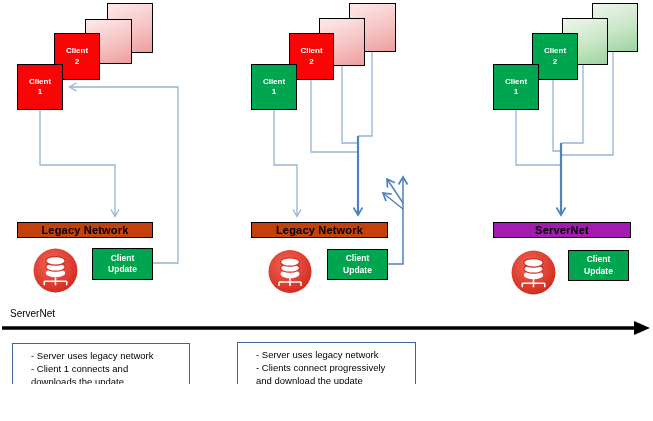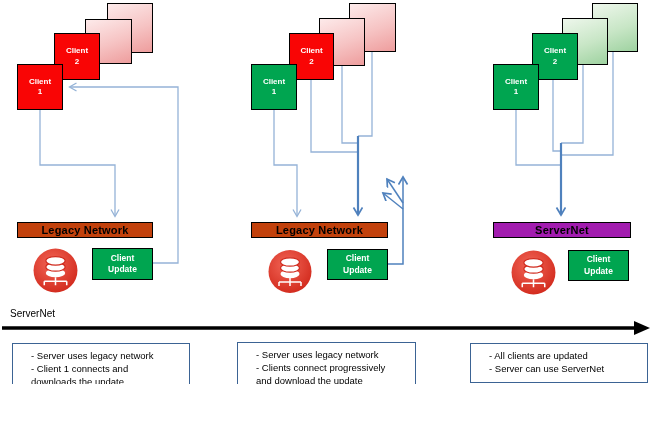--- a/index.html
+++ b/index.html
@@ -148,18 +148,16 @@
         </defs>
       <circle cx="24" cy="24" r="21.5" fill="url(#dbg3)"></circle>
       <ellipse cx="24" cy="26.5" rx="9.5" ry="4.2" fill="#fff"></ellipse>
       <ellipse cx="24" cy="20.5" rx="9.5" ry="4.2" fill="#fff" stroke="#d02b1e" stroke-width="1.2"></ellipse>
       <ellipse cx="24" cy="14.5" rx="9.5" ry="4.2" fill="#fff" stroke="#d02b1e" stroke-width="1.2"></ellipse>
       <path d="M24,30.5 V34 M13,34.5 H35 M13,34.5 V38.5 M24,34.5 V38.5 M35,34.5 V38.5" stroke="#fff" stroke-width="1.5" fill="none"></path>
     </svg>
   </div>
   <div class="abs updatebox" style="left:568px;top:250px;width:61px;height:31px;">Client
 Update</div>
-  <div class="abs note" style="left:470px;top:343px;width:178px;height:40px;">- All clients are updated
-- Server can use ServerNet</div>
 
   <div class="abs timeline-label" style="left:10px;top:308px;">ServerNet</div>
 
 </div>
 
 </body></html>

